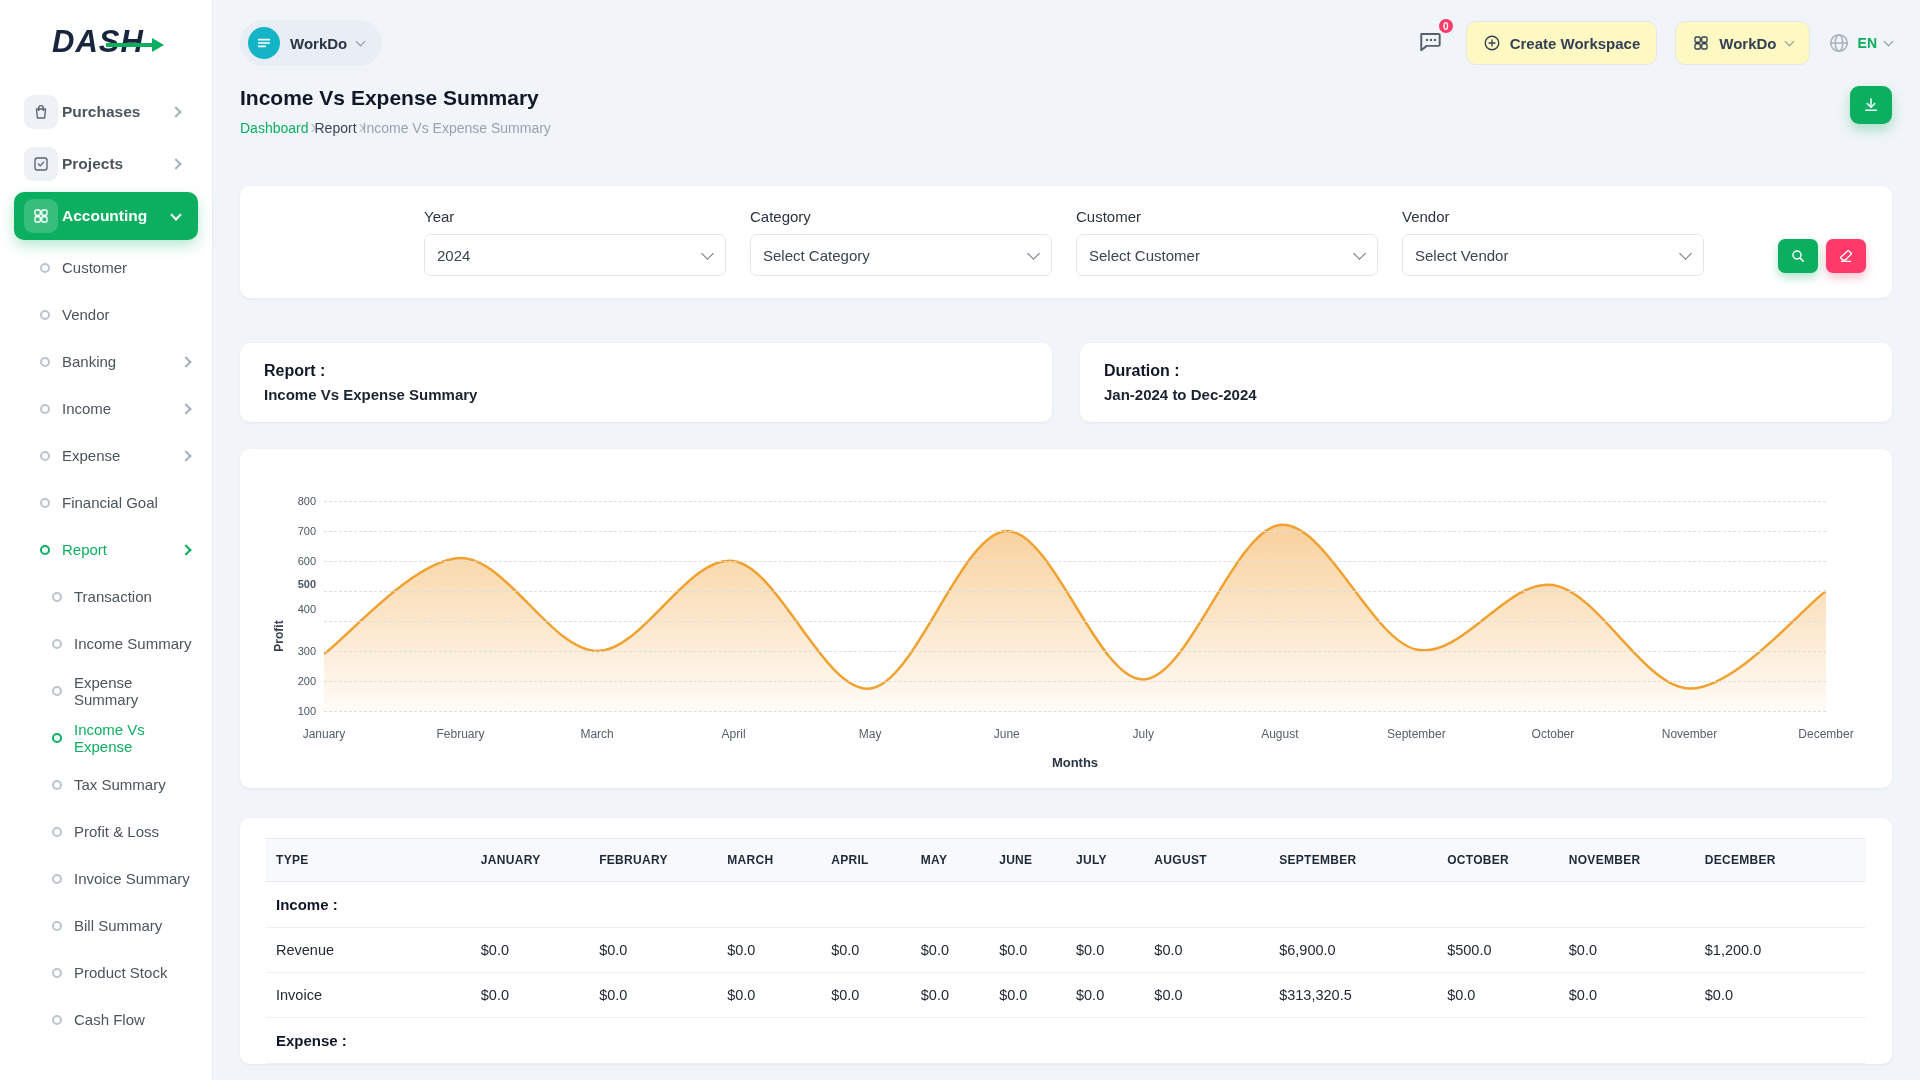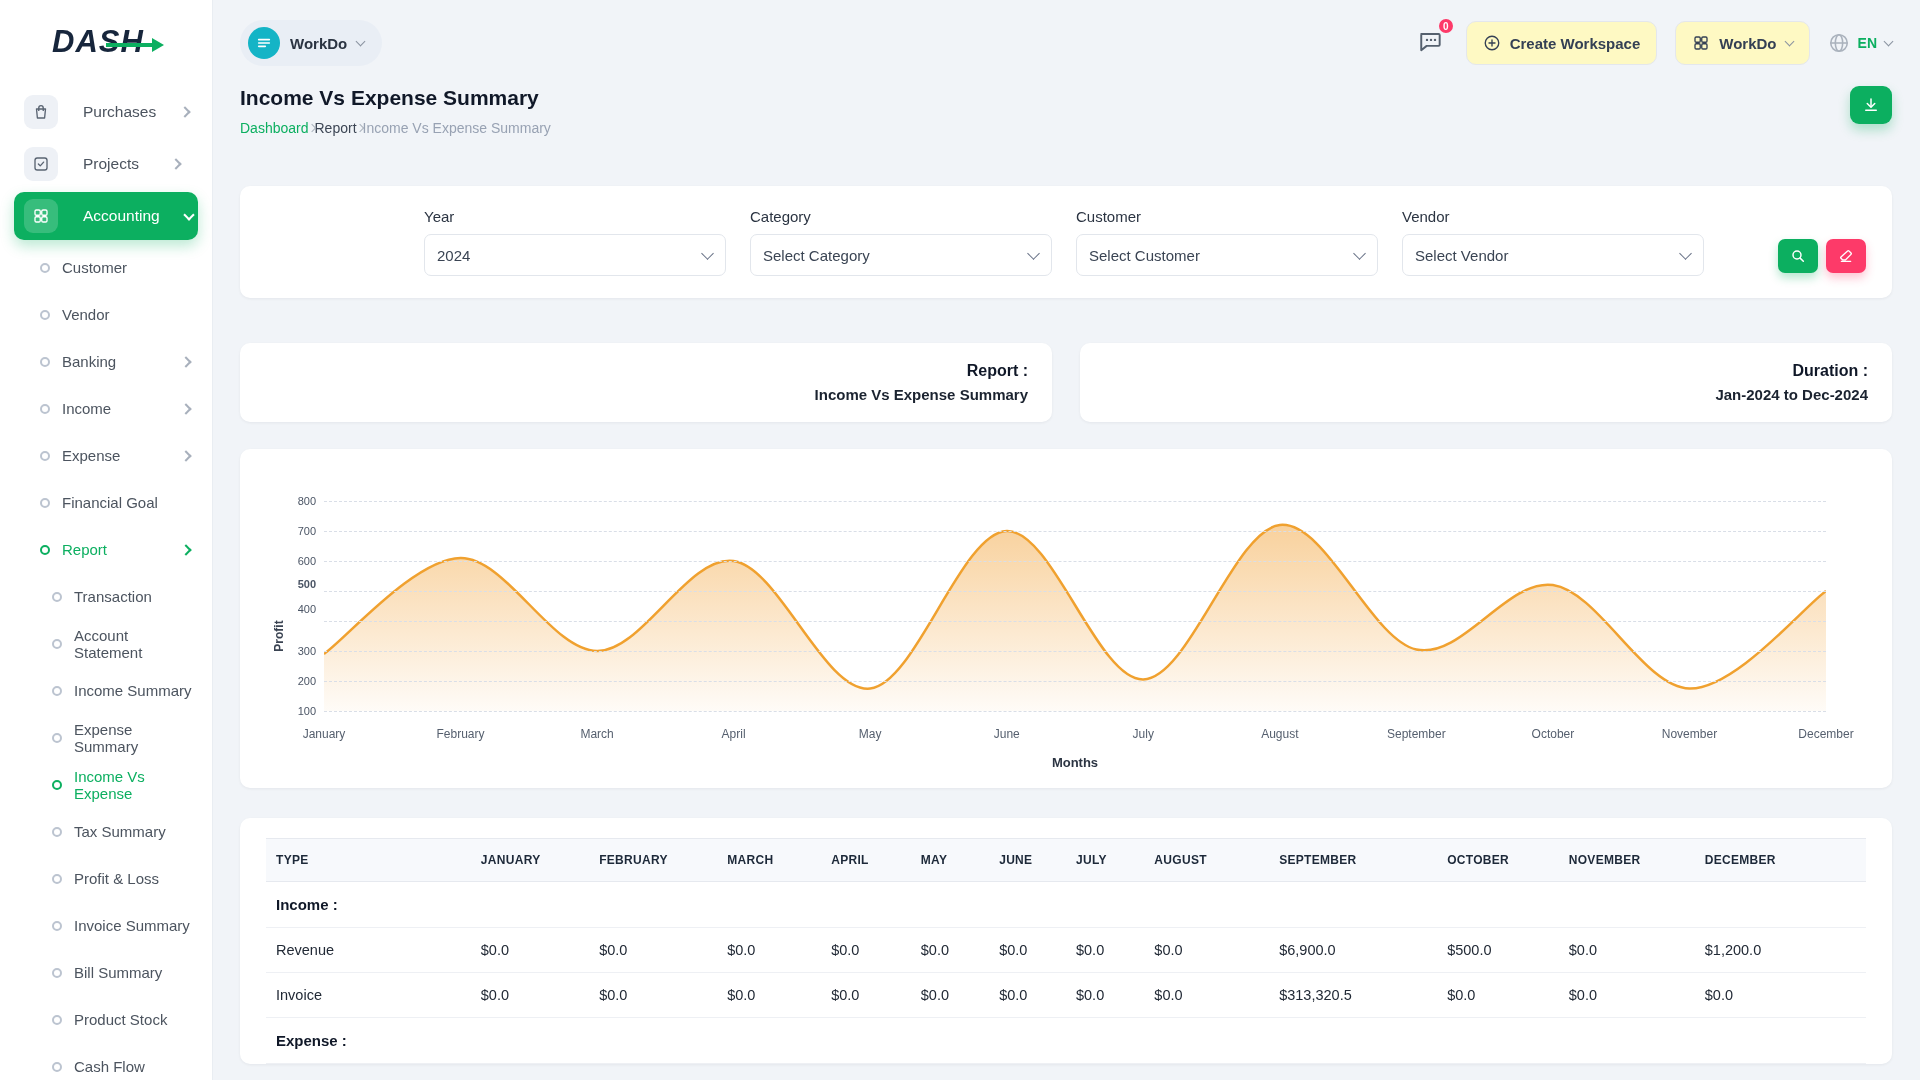--- a/index.html
+++ b/index.html
@@ -8,21 +8,21 @@
     font-family: "Liberation Sans", "DejaVu Sans", sans-serif;
     background:#f1f4f8; color:#1f2430;
   }
   .app { display:flex; width:1920px; height:1080px; }
 
   
   .sidebar { width:212px; background:#fff; height:100%; padding:0 14px; box-shadow:1px 0 0 #e9edf2; overflow:hidden; flex:none; }
   .logo { height:84px; display:flex; align-items:center; padding-left:38px; position:relative; }
   .logo-text { font-size:31px; font-weight:800; font-style:italic; letter-spacing:1px; color:#17263c; }
   .logo-arrow { position:absolute; left:92px; top:38px; }
-  .mi { height:48px; margin:4px 0; display:flex; align-items:center; gap:25px; padding:0 10px; border-radius:10px; color:#4c545f; font-size:15.5px; font-weight:400; cursor:pointer;text-align:right; }
+  .mi { height:48px; margin:4px 0; display:flex; align-items:center; gap:4px; padding:0 10px; border-radius:10px; color:#4c545f; font-size:15.5px; font-weight:700; cursor:pointer;text-align:right; }
   .mi.active { background:#0caf60; color:#fff; box-shadow:0 6px 14px rgba(12,175,96,.28); }
   .iconbox { width:34px; height:34px; border-radius:9px; background:#eef1f6; display:flex; align-items:center; justify-content:center; flex:none; color:#5a6472; }
   .mi.active .iconbox { background:rgba(255,255,255,.18); color:#fff; }
   .chev { display:inline-block; width:8px; height:8px; border-right:2px solid #a8b0bc; border-bottom:2px solid #a8b0bc; margin-left:auto; margin-right:8px; flex:none; }
   .chev.right { transform:rotate(-45deg); }
   .chev.down { transform:rotate(45deg); margin-top:-3px; }
   .mi.active .chev { border-color:#fff; }
   .ci { height:47px; display:flex; align-items:center; gap:12px; color:#4c545f; font-size:15px; font-weight:500; cursor:pointer; }
   .ci.d1 { padding-left:26px; }
   .ci.d2 { padding-left:38px; }
@@ -67,21 +67,21 @@
     font-size:15px; color:#3a4453; padding:0 34px 0 12px; appearance:none; -webkit-appearance:none;
     font-family:inherit; cursor:pointer;
   }
   .select-wrap::after { content:''; position:absolute; right:14px; top:15px; width:8px; height:8px; border-right:1.6px solid #667085; border-bottom:1.6px solid #667085; transform:rotate(45deg); pointer-events:none; }
   .filter-btns { display:flex; gap:8px; margin-left:auto; align-self:flex-end; margin-bottom:3px; }
   .sq-btn { width:40px; height:34px; border:none; border-radius:7px; display:flex; align-items:center; justify-content:center; color:#fff; cursor:pointer; }
   .sq-btn.green { background:#0caf60; box-shadow:0 5px 10px rgba(12,175,96,.3); }
   .sq-btn.pink { background:#fd3a69; box-shadow:0 5px 10px rgba(253,58,105,.3); }
 
   
-  .summary-row { display:flex; gap:28px; margin-top:45px;text-align:right; }
+  .summary-row { display:flex; gap:28px; margin-top:45px; }
   .summary-card { flex:1; padding:19px 24px; }
   .summary-title { font-size:16px; font-weight:700; color:#101828; }
   .summary-value { font-size:15px; font-weight:700; color:#1b2330; margin-top:6px; }
 
   
   .chart-card { margin-top:27px; padding:52px 30px 18px; }
   .chart-flex { display:flex; margin-right:36px; }
   .ylab { width:18px; display:flex; align-items:center; justify-content:center; }
   .ylab span { transform:rotate(-90deg); font-size:12px; font-weight:700; color:#3a4352; white-space:nowrap; display:block; }
   .yticks { width:36px; position:relative; height:210px; flex:none; }
@@ -177,24 +177,20 @@
           <span class="milabel">Financial Goal</span>
         </div>
         <div class="ci d1 active">
           <span class="dot"></span>
           <span class="milabel">Report</span>
           <span class="chev right"></span>
         </div>
         <div class="ci d2">
           <span class="dot"></span>
           <span class="milabel">Transaction</span>
-        </div>
-        <div class="ci d2">
-          <span class="dot"></span>
-          <span class="milabel">Account Statement</span>
         </div>
         <div class="ci d2">
           <span class="dot"></span>
           <span class="milabel">Income Summary</span>
         </div>
         <div class="ci d2">
           <span class="dot"></span>
           <span class="milabel">Expense Summary</span>
         </div>
         <div class="ci d2 active">

